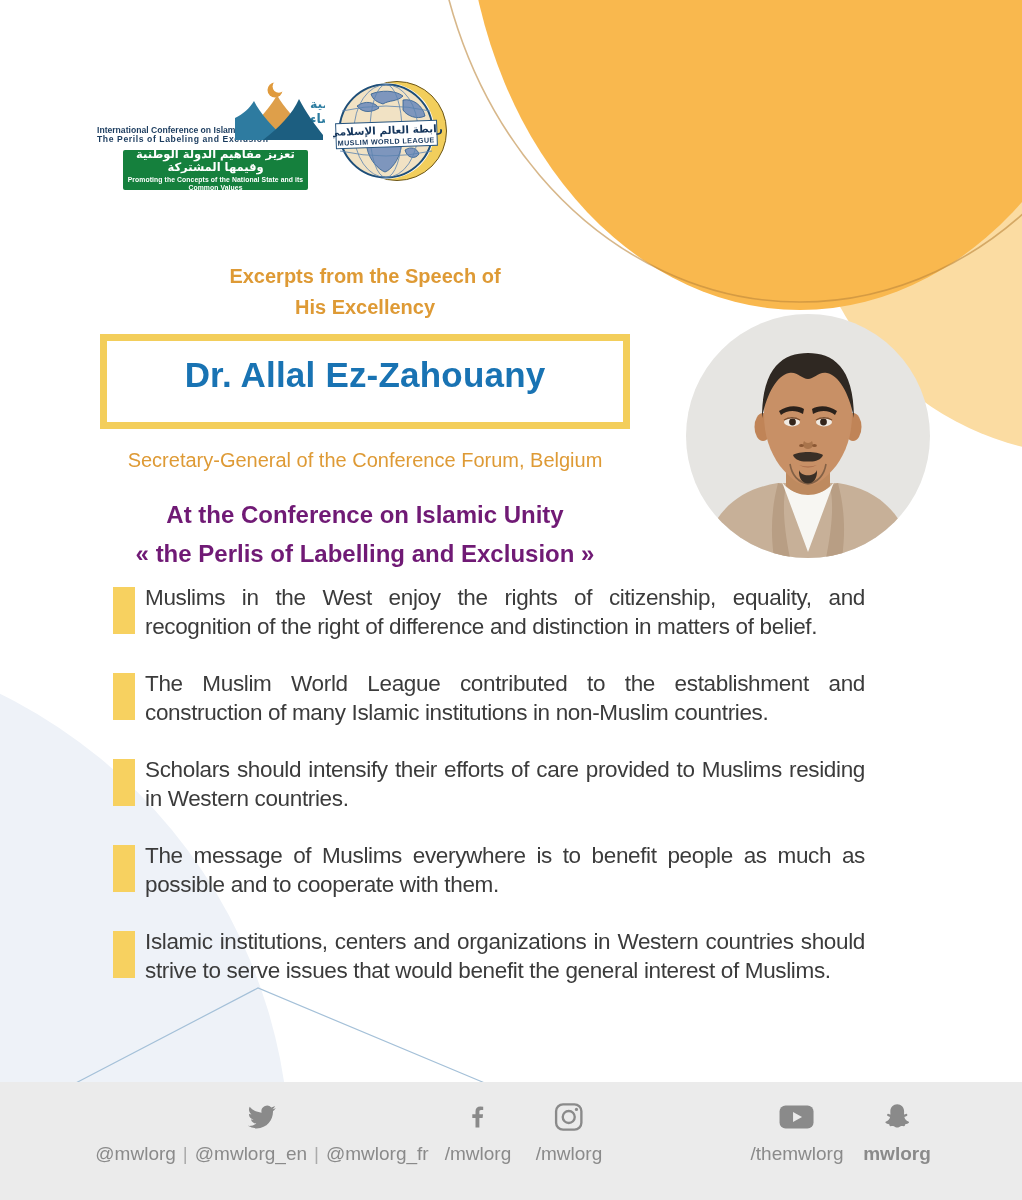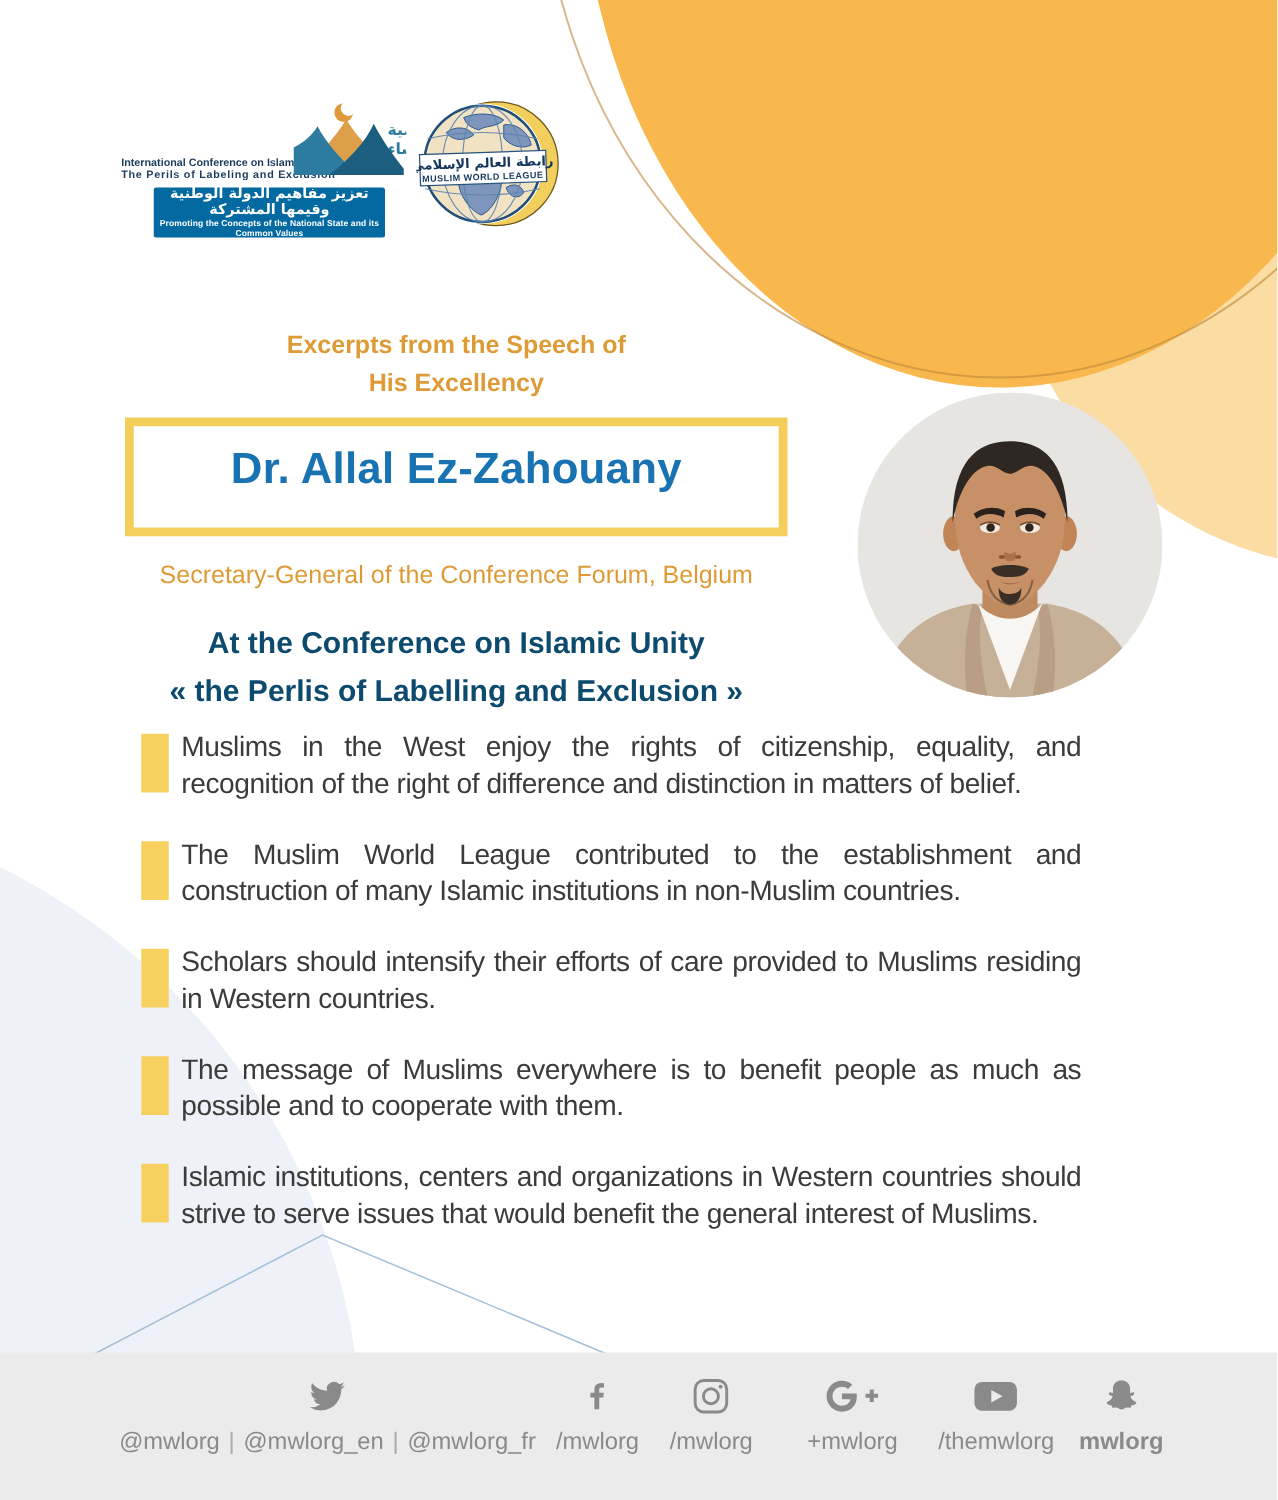--- a/index.html
+++ b/index.html
@@ -6,36 +6,36 @@
   .canvas{
     position:relative;width:1022px;height:1200px;overflow:hidden;
     background:#ffffff;font-family:"Liberation Sans",sans-serif;
   }
   svg{display:block;}
   
   .deco{position:absolute;left:0;top:0;width:1022px;height:1200px;pointer-events:none;}
   
   .conf-logo{position:absolute;left:95px;top:78px;width:230px;}
   .conf-banner{
-    margin:6px 0 0 28px;width:185px;height:40px;background:#0369a1;border-radius:2px;
+    margin:6px 0 0 28px;width:185px;height:40px;background:#15803d;border-radius:2px;
     color:#ffffff;text-align:center;display:flex;flex-direction:column;justify-content:center;gap:2px;
   }
   .conf-banner .ar{font-family:"DejaVu Sans",sans-serif;font-weight:bold;font-size:11.5px;line-height:13px;}
   .conf-banner .en{font-weight:bold;font-size:6.8px;line-height:8px;letter-spacing:.1px;}
   .mwl-logo{position:absolute;left:333px;top:80px;}
   
   .headline{position:absolute;left:100px;top:261px;width:530px;text-align:center;}
   .eyebrow{color:#DE9A35;font-weight:bold;font-size:20px;line-height:31px;}
   .name-box{
     margin-top:11px;border:7px solid #F3CE5B;background:#ffffff;
     padding:15px 8px 28px 8px;
   }
   .name-box .name{color:#1973B3;font-weight:bold;font-size:35px;line-height:38px;letter-spacing:.2px;}
   .role{margin-top:19px;color:#DE9A35;font-size:20px;line-height:24px;}
-  .event{margin-top:23px;color:#0c4a6e;font-weight:bold;font-size:24px;line-height:39px;}
+  .event{margin-top:23px;color:#701a75;font-weight:bold;font-size:24px;line-height:39px;}
   
   .portrait{position:absolute;left:686px;top:314px;width:244px;height:244px;}
   
   .quotes{position:absolute;left:113px;top:584px;width:752px;}
   .quote{display:flex;margin-bottom:29px;}
   .qbar{flex:0 0 22px;background:#F7D160;margin:3px 10px 7px 0;}
   .qtext{
     margin:0;color:#3B3B3B;font-size:22.5px;line-height:28.5px;letter-spacing:-.35px;
     text-align:justify;text-align-last:left;
   }
@@ -239,29 +239,20 @@
       <div class="ic">
         <svg width="30" height="30" viewBox="0 0 28 28" fill="none" stroke="#8A8A8A" stroke-width="2.2">
           <rect x="2.2" y="2.2" width="23.6" height="23.6" rx="6.5"></rect>
           <circle cx="14" cy="14" r="5.6"></circle>
           <circle cx="21.2" cy="6.9" r="1.5" fill="#8A8A8A" stroke="none"></circle>
         </svg>
       </div>
       <div class="lbl">/mwlorg</div>
     </div>
 
-    <div class="social soc-gp">
-      <div class="ic">
-        <svg width="44" height="30" viewBox="0 0 40 26" fill="#8A8A8A">
-          <path d="M12.5 11v4.2h6.2c-.7 2.9-3.1 4.7-6.2 4.7-3.8 0-6.9-3.1-6.9-6.9s3.1-6.9 6.9-6.9c1.7 0 3.2.6 4.4 1.7l3.1-3.1C18 2.8 15.4 1.8 12.5 1.8 6.3 1.8 1.3 6.8 1.3 13s5 11.2 11.2 11.2c6.5 0 10.8-4.6 10.8-11 0-.8-.1-1.5-.2-2.2h-10.6z"></path>
-          <path d="M38.7 11.2h-3.1V8.1h-2.9v3.1h-3.1v2.9h3.1v3.1h2.9v-3.1h3.1z"></path>
-        </svg>
-      </div>
-      <div class="lbl">+mwlorg</div>
-    </div>
 
     <div class="social soc-yt">
       <div class="ic">
         <svg width="36" height="26" viewBox="0 0 36 26" fill="#8A8A8A">
           <rect x="1" y="1.5" width="34" height="23" rx="6"></rect>
           <path d="M14.5 8 L23.5 13 L14.5 18 Z" fill="#EBEBEB"></path>
         </svg>
       </div>
       <div class="lbl">/themwlorg</div>
     </div>

